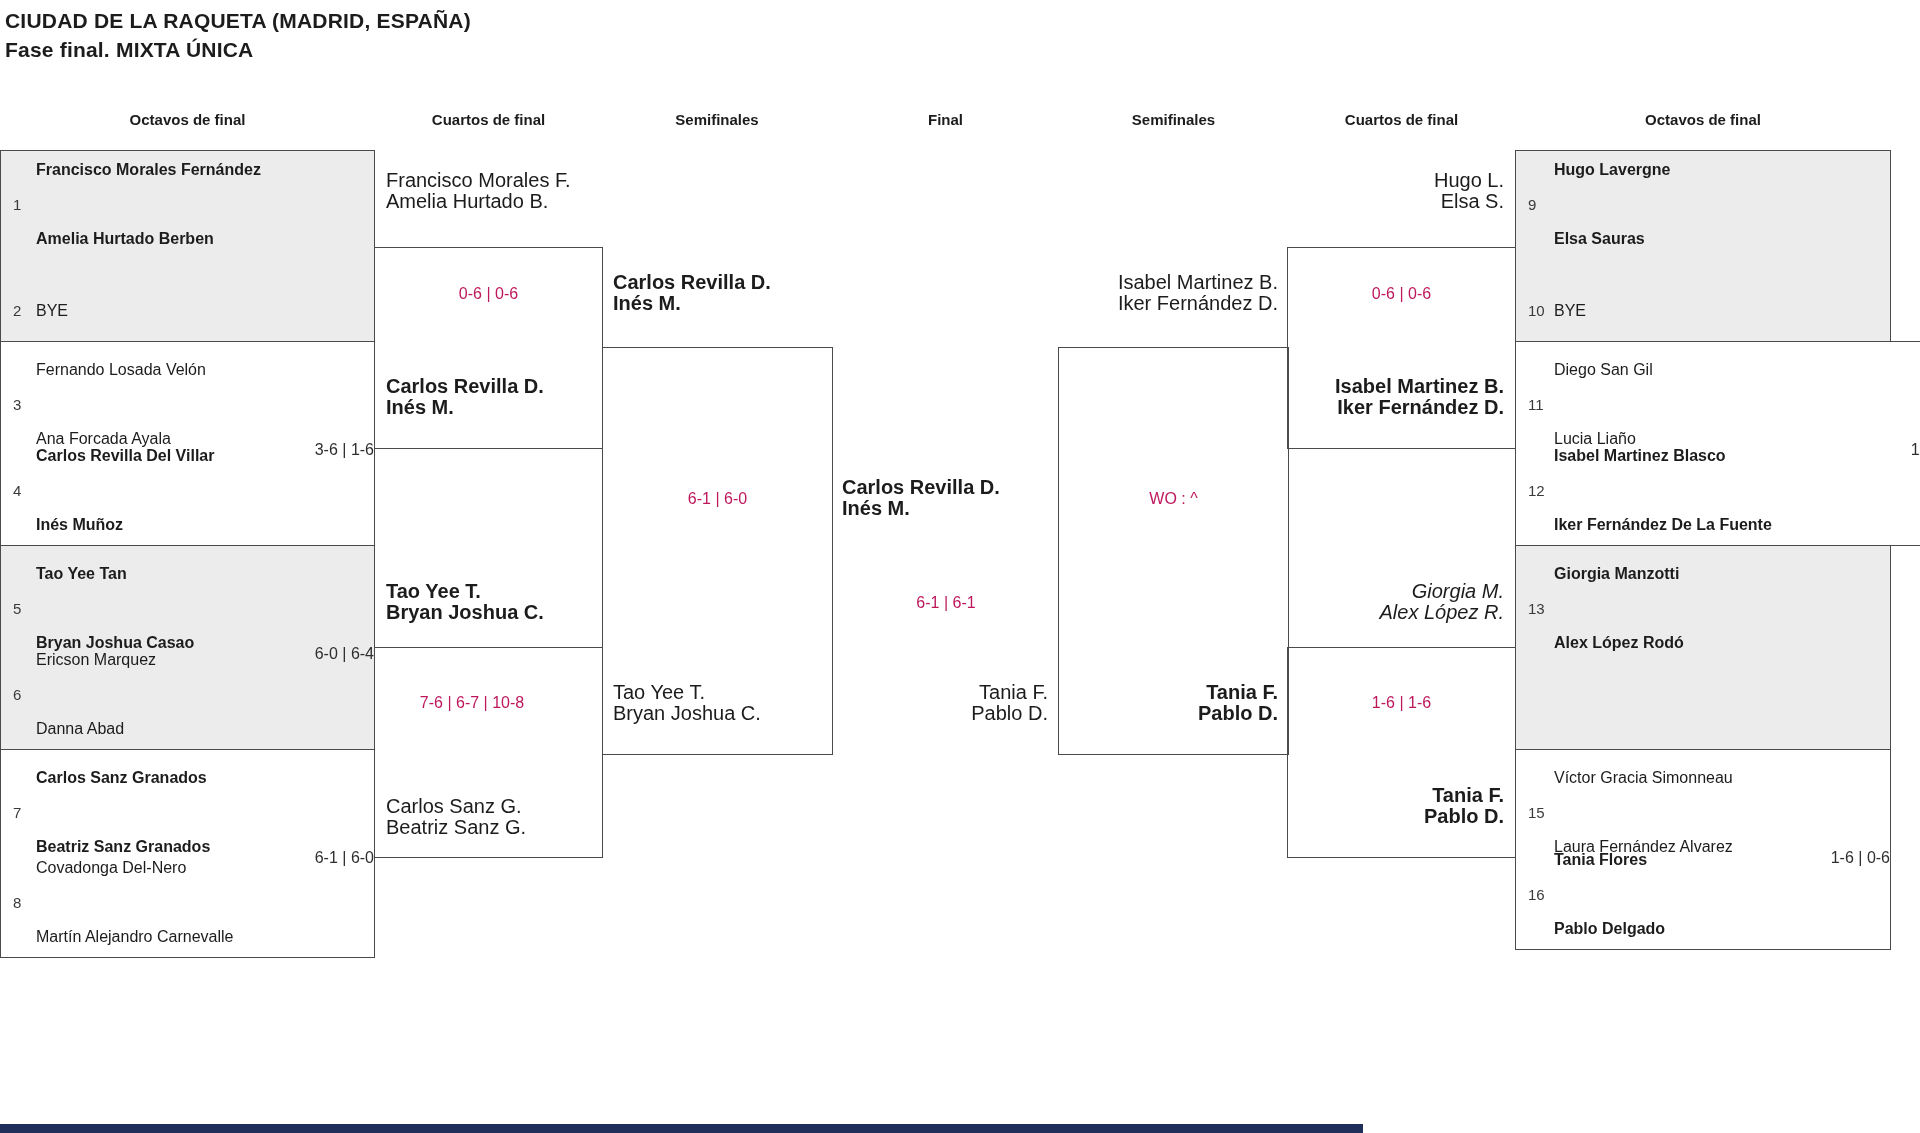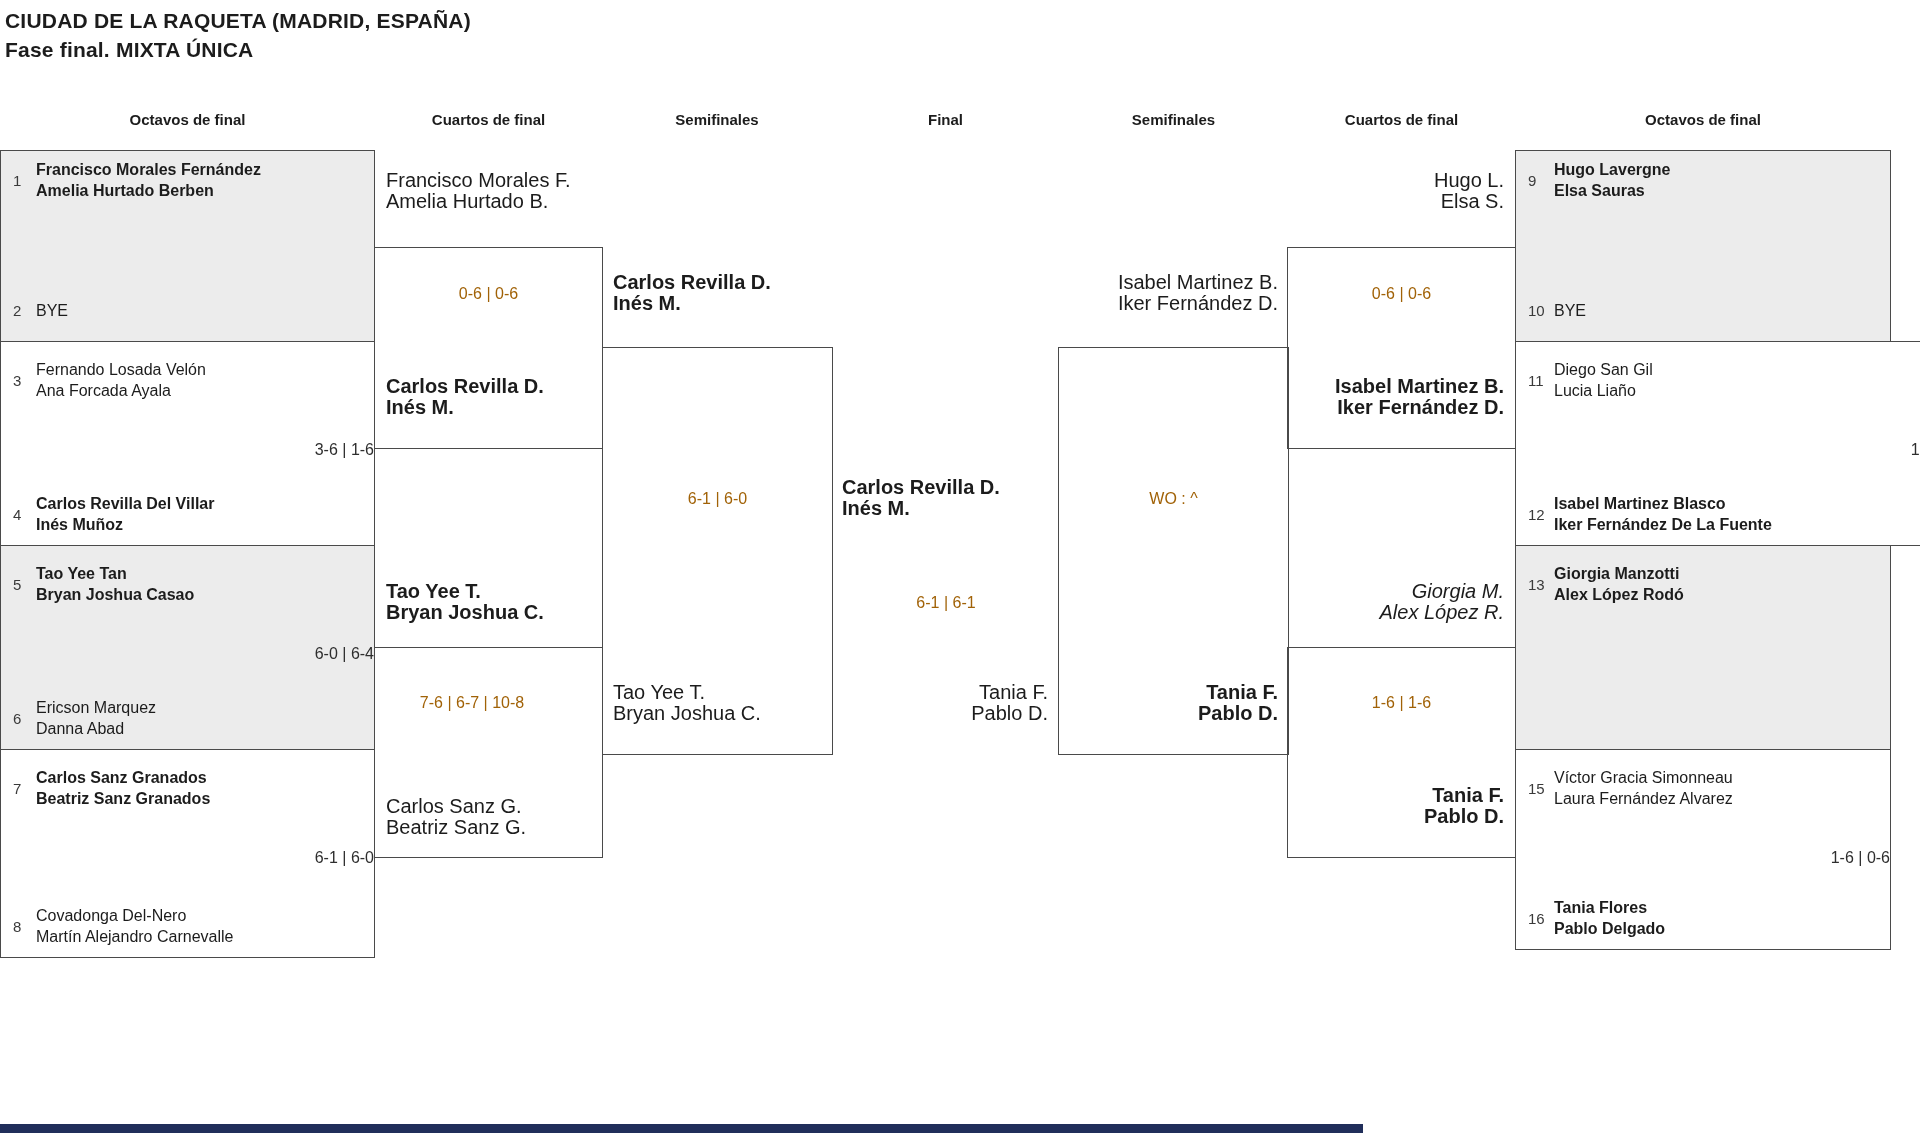--- a/index.html
+++ b/index.html
@@ -9,33 +9,33 @@
   }
   .title{position:absolute;left:5px;top:9px;font-size:21px;font-weight:700;letter-spacing:.2px;white-space:nowrap;}
   .subtitle{position:absolute;left:5px;top:38px;font-size:21px;font-weight:700;letter-spacing:.2px;white-space:nowrap;}
   .hdr{position:absolute;top:111px;font-size:15px;font-weight:700;text-align:center;white-space:nowrap;}
   
   .obox{position:absolute;border:1px solid var(--border,#4a4a4a);box-sizing:border-box;background:#fff;}
   .obox.shaded{background:var(--shaded-row,#ececec);}
   .team{position:absolute;left:0;right:0;display:flex;align-items:center;padding:0 10px 0 12px;}
   .team .seed{flex:none;width:23px;font-size:15px;color:#3a3a3a;}
   .obox.r .team .seed{width:26px;}
-  .nm{display:flex;flex-direction:column;font-size:16px;line-height:21px;}
+  .nm{display:flex;flex-direction:column;font-size:16px;line-height:21px;gap:48px;}
   .bold{font-weight:700;}
   .team.top{top:17px;}
   .team.top.first{top:8px;}
   .team.bot{bottom:10px;}
   .team.byep{bottom:20px;}
   .oscore{position:absolute;left:0;right:0;top:99px;text-align:right;font-size:16px;color:#2e2e2e;white-space:nowrap;}
   
   .cbox{position:absolute;border:1px solid var(--border,#3c3c3c);box-sizing:border-box;background:transparent;}
   
   .lbl{position:absolute;font-size:20px;line-height:21px;white-space:nowrap;}
   .lbl.ralign{text-align:right;}
-  .cscore{position:absolute;text-align:center;font-size:16px;color:#a16207;white-space:nowrap;}
+  .cscore{position:absolute;text-align:center;font-size:16px;color:#be185d;white-space:nowrap;}
   .footerbar{position:absolute;left:0;top:1124px;width:1363px;height:9px;background:var(--footer-bar,#202e5a);}
 </style>
 </head>
 <body>
 
 <div class="page">
 
   <div class="title">CIUDAD DE LA RAQUETA (MADRID, ESPAÑA)</div>
   <div class="subtitle">Fase final. MIXTA ÚNICA</div>
 

